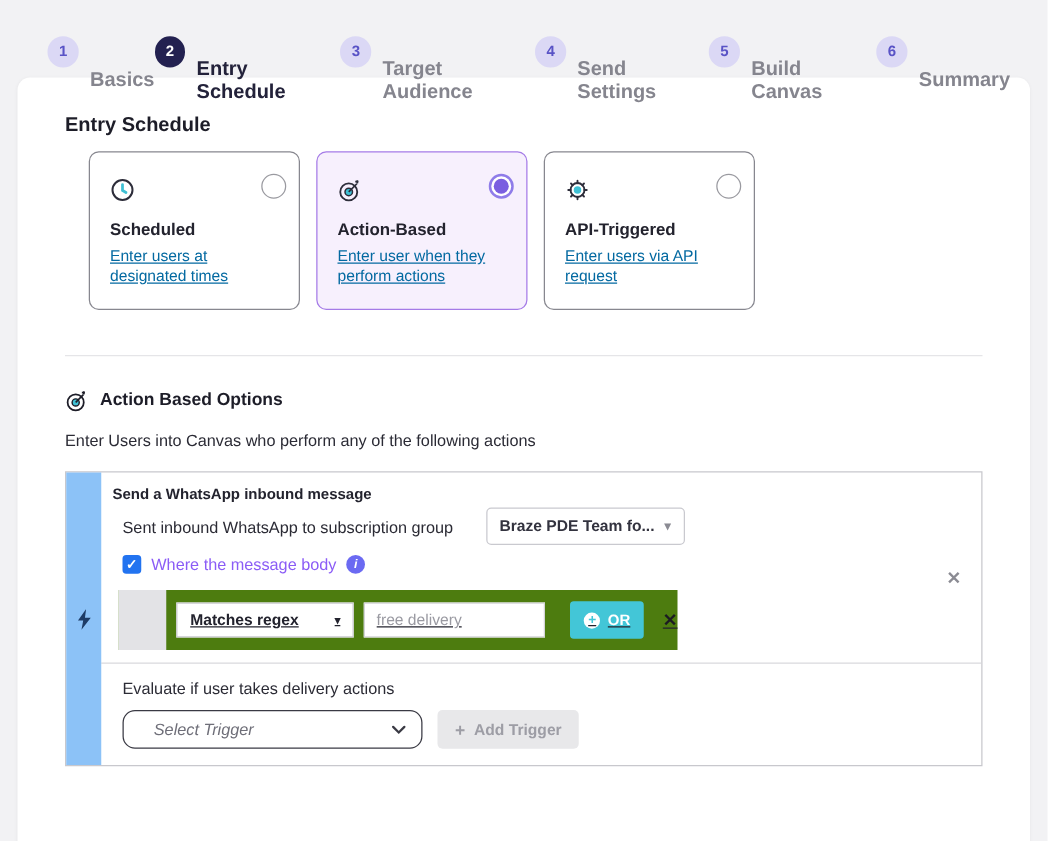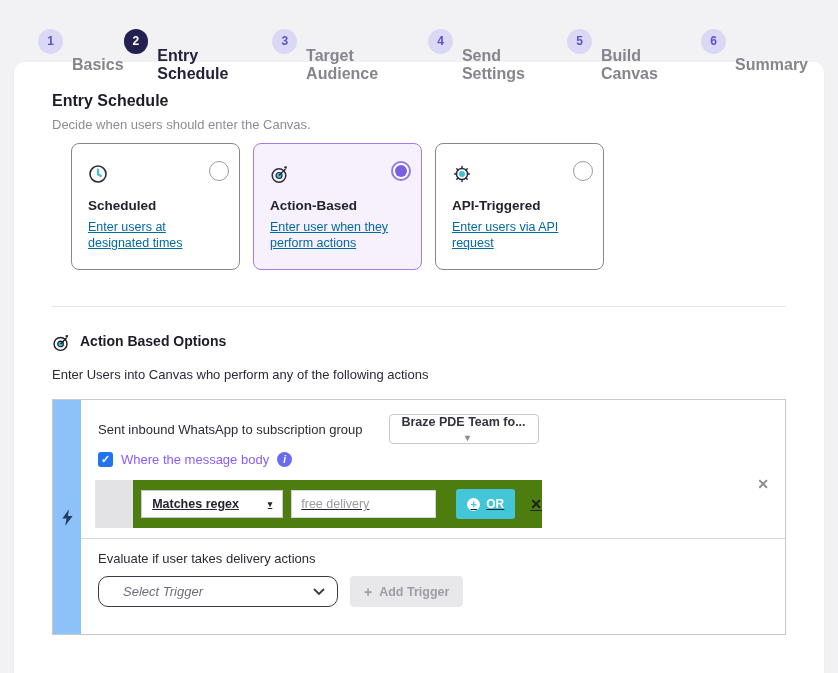--- a/index.html
+++ b/index.html
@@ -76,21 +76,21 @@
     background:#8cc2f7; display:flex; align-items:center; justify-content:center;
   }
   .trigger-content { margin-left:28px; padding:10px 16px 0 9px; }
   .trig-title { font-size:12px; font-weight:bold; color:#23232e; }
   .sub-row { display:flex; align-items:center; margin-top:4px; padding-left:8px; height:30px; }
   .sub-label { font-size:13px; color:#2b2b35; }
   .select-sm {
     margin-left:26px; height:30px; min-width:150px;
     border:1px solid #c9c9cf; border-radius:4px; background:#ffffff;
     display:flex; align-items:center; justify-content:space-between;
-    padding:0 10px; font-size:12.5px; font-weight:bold; color:#33333f; cursor:pointer;flex-direction:column;
+    padding:0 10px; font-size:12.5px; font-weight:bold; color:#33333f; cursor:pointer;
   }
   .caret { font-size:10px; color:#8b8b93; margin-left:8px; }
 
   .check-row { display:flex; align-items:center; gap:8px; margin-top:8px; padding-left:8px; height:15px; }
   .checkbox {
     width:15px; height:15px; background:#2273f0; border-radius:3px;
     color:#ffffff; font-size:11px; font-weight:bold;
     display:flex; align-items:center; justify-content:center; cursor:pointer;
   }
   .check-label { font-size:13px; color:#8b5cf6; }
@@ -178,21 +178,20 @@
   </div>
   <div class="step">
     <span class="step-circle">6</span>
     <span class="step-label">Summary</span>
   </div>
 </div>
 
 <div class="card">
 
   <div class="page-title">Entry Schedule</div>
-  <div class="page-subtitle">Decide when users should enter the Canvas.</div>
 
 
   <div class="options">
 
     <div class="option">
       <svg class="opt-icon" viewBox="0 0 20 20">
         <circle cx="10" cy="10" r="8" fill="none" stroke="#2d2d3a" stroke-width="1.6"></circle>
         <path d="M10 5.6 V10.3 L12.8 12" stroke="#3fc0d4" stroke-width="2.2" fill="none" stroke-linecap="round"></path>
       </svg>
       <span class="radio"></span>
@@ -243,20 +242,21 @@
   <div class="trigger-card">
     <div class="trigger-strip">
       <svg width="13" height="17" viewBox="0 0 14 18">
         <path d="M8.5 0 L1.5 10 H6 L4.5 18 L12.5 7.5 H7.5 Z" fill="#1e3c66"></path>
       </svg>
     </div>
 
     <span class="remove-x">✕</span>
 
     <div class="trigger-content">
+      <div class="trig-title">Send a WhatsApp inbound message</div>
 
       <div class="sub-row">
         <span class="sub-label">Sent inbound WhatsApp to subscription group</span>
         <div class="select-sm">
           <span>Braze PDE Team fo...</span>
           <span class="caret">▾</span>
         </div>
       </div>
 
       <div class="check-row">

